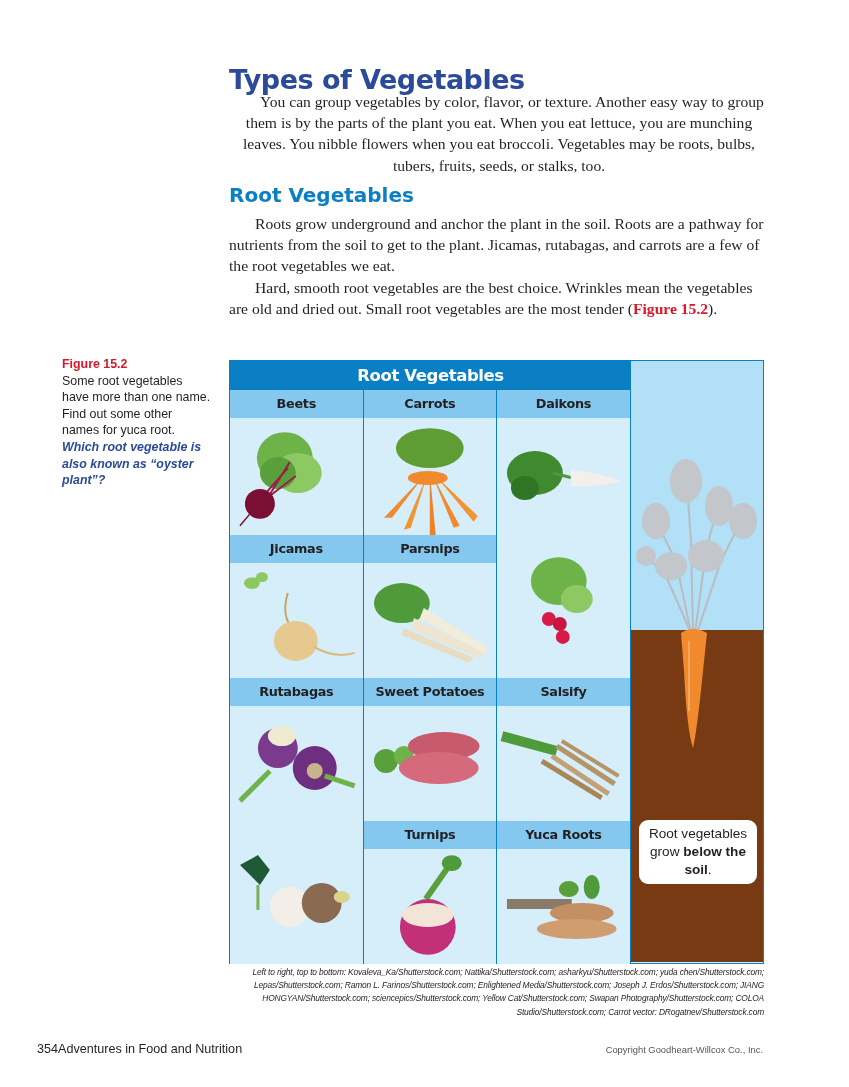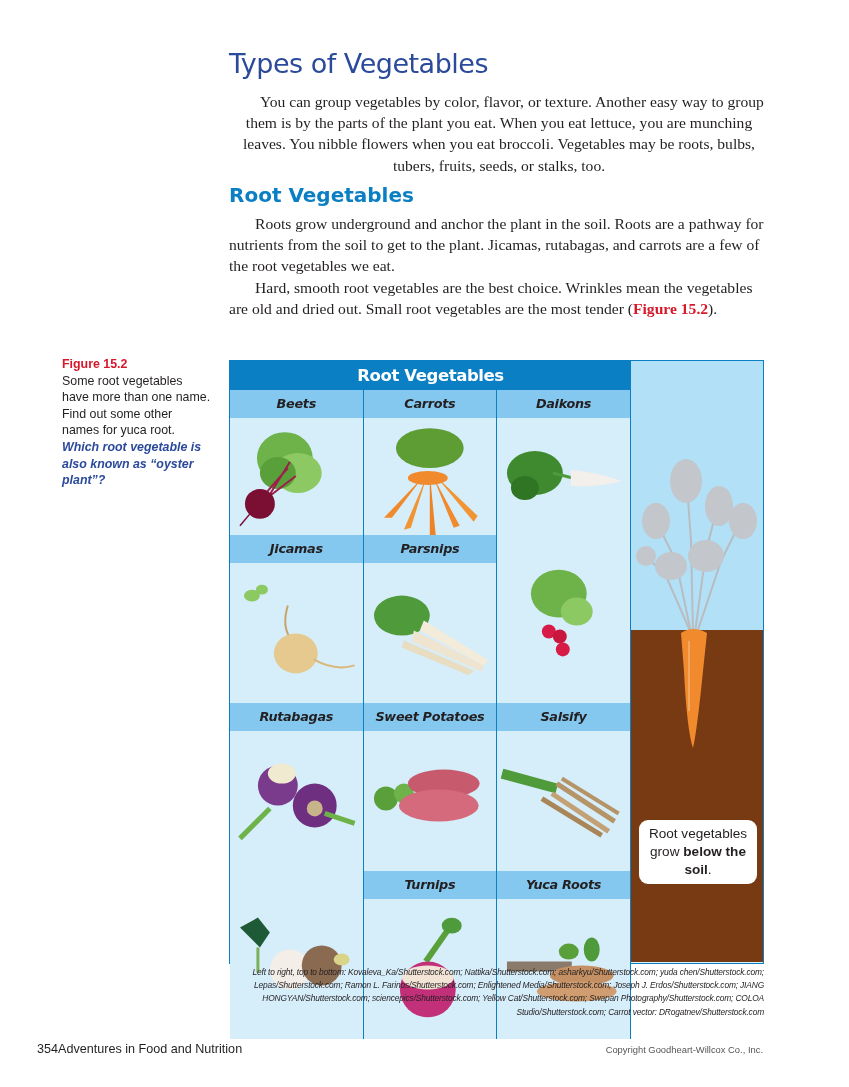--- a/index.html
+++ b/index.html
@@ -1,21 +1,21 @@
 <!DOCTYPE html>
 <html><head>
 <meta charset="utf-8">
 <style>
   * { box-sizing: border-box; margin: 0; padding: 0; }
   html, body { width: 849px; height: 1087px; background: #ffffff; overflow: hidden; }
   body { position: relative; font-family: "DejaVu Serif", serif; color: #231f20; }
 
   .page-title {
-    position: absolute; left: 229px; top: 48px;
-    font-family: "DejaVu Sans", sans-serif; font-weight: normal;
+    position: absolute; left: 229px; top: 64px;
+    font-family: "DejaVu Sans", sans-serif; font-weight: bold;
     font-size: 27px; color: #2b4a9b; letter-spacing: -0.5px;
   }
   .body-text {
     position: absolute; left: 229px; width: 540px;
     font-family: "Liberation Serif", serif; font-size: 15.6px; line-height: 21.2px;
     color: #231f20;
   }
   .body-text p { text-indent: 26px; }
   .intro { top: 91px; text-align: center; }
   .section-heading {
@@ -39,25 +39,25 @@
     position: absolute; left: 229px; top: 360px; width: 535px; height: 604px;
     border: 1.5px solid #0b7fc4; background: #d6edfa;
   }
   .fig-header {
     position: absolute; left: 0; top: 0; width: 401px; height: 29px;
     background: #0b7fc4; color: #ffffff;
     font-family: "DejaVu Sans", sans-serif; font-weight: bold; font-size: 16.5px;
     text-align: center; line-height: 29px; letter-spacing: -0.4px;
   }
   .grid { position: absolute; left: 0; top: 29px; width: 401px; }
-  .grid-row { display: flex; height: 168px; }
+  .grid-row { display: flex; height: 143px; }
   .grid-row:first-child { height: 145px; }
   .cell {
     width: 133.6px; border-right: 1.5px solid #0b7fc4;
-    display: flex; flex-direction: column; font-style: italic;
+    display: flex; flex-direction: column;
   }
   .cell:last-child { border-right: 1.5px solid #0b7fc4; }
   .cell-label {
     height: 28px; background: #84c8ef; text-align: center; line-height: 28px;
     font-family: "DejaVu Sans", sans-serif; font-weight: bold; font-size: 12.8px;
     color: #231f20; letter-spacing: -0.3px;
   }
   .cell-img { flex: 1; position: relative; background: #d6edfa; }
   .cell-img svg { position: absolute; left: 0; top: 0; width: 100%; height: 100%; }
 

